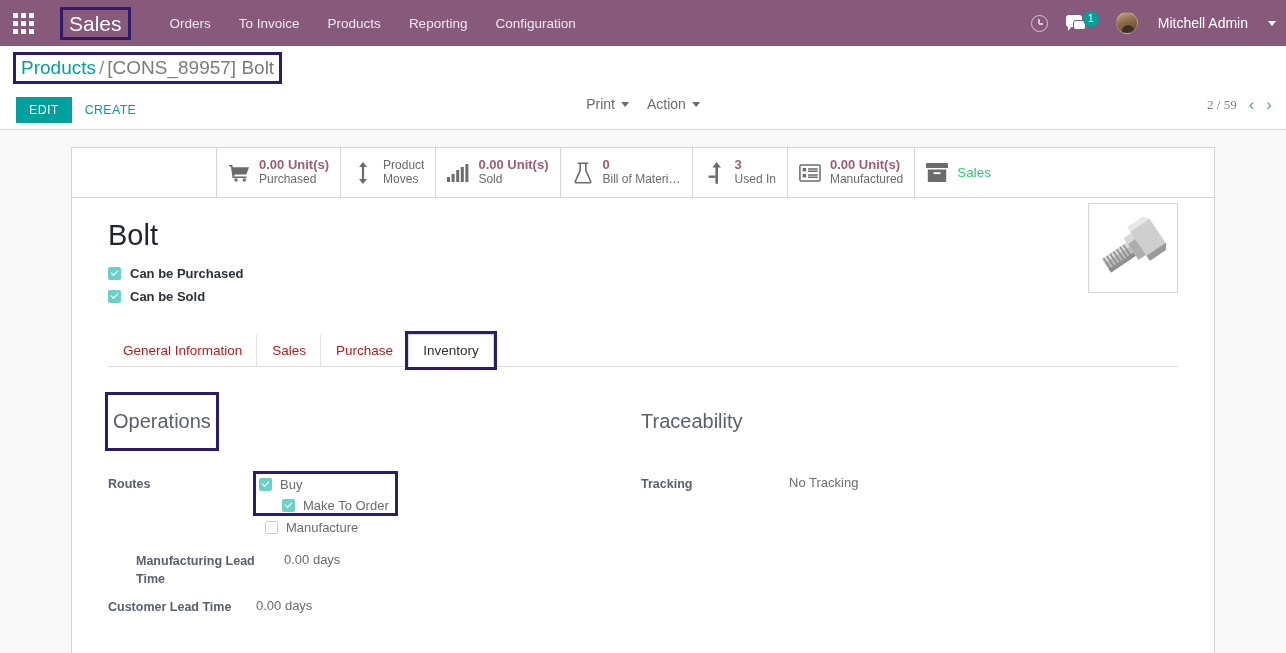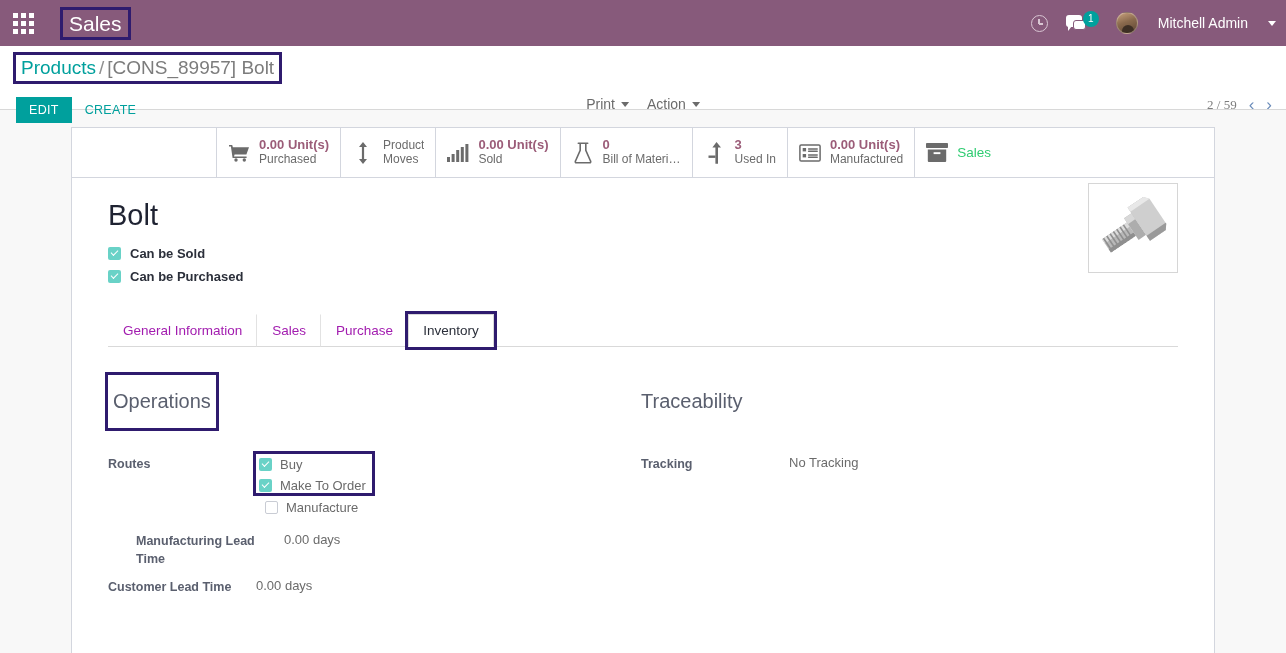--- a/index.html
+++ b/index.html
@@ -126,21 +126,21 @@
     border-top: 5px solid #ffffff;
   }
   .caret-down.dark { border-top-color: #6b6b6b; }
 
   
   .control-panel {
     background: #ffffff;
     border-bottom: 1px solid #d8d8d8;
     padding: 9px 16px 10px 16px;
     position: relative;
-    height: 64px;
+    height: 84px;
   }
   .breadcrumb-wrap { display: inline-block; }
   .breadcrumb {
     display: inline-block;
     font-size: 19px;
     padding: 2px 5px;
     white-space: nowrap;
   }
   .bc-link { color: #00A09D; cursor: pointer; }
   .bc-sep { color: #8f8f8f; padding: 0 3px; }
@@ -262,21 +262,21 @@
   
   .tabs {
     margin: 30px 36px 0 36px;
     display: flex;
     border-bottom: 1px solid #d9d9d9;
     position: relative;
   }
   .tab {
     padding: 8px 14px;
     font-size: 13.5px;
-    color: #a21caf;
+    color: #b91c1c;
     cursor: pointer;
     border: 1px solid transparent;
     margin-bottom: -1px;
     background: transparent;
     white-space: nowrap;
   }
   .tab.sepr { border-right: 1px solid #e2e2e2; }
   .tab.active {
     color: #2b2f3a;
     background: #ffffff;
@@ -300,21 +300,21 @@
   .section-h-wrap { margin-bottom: 6px; }
   .frow { display: flex; align-items: flex-start; margin-bottom: 9px; }
   .flabel {
     width: 148px; flex: 0 0 148px;
     font-size: 12.5px; font-weight: bold; color: #5a5f6e;
     line-height: 1.45; padding-top: 1px;
   }
   .fvalue { font-size: 13px; color: #6b6b6b; line-height: 1.45; }
   .routes-box { display: inline-block; padding: 3px 6px 0 3px; }
   .route-row { display: flex; align-items: center; gap: 8px; margin-bottom: 6px; }
-  .route-row:last-child { margin-bottom: 0; }
+  .route-row:last-child { margin-bottom: 0; margin-left: 23px; }
   .route-label { font-size: 13px; color: #6b6b6b; }
   .routes-outer { display: flex; flex-direction: column; }
   .route-extra { margin-top: 7px; margin-left: 9px; display: flex; align-items: center; gap: 8px; }
 
   .logistics { padding: 30px 36px 0 36px; }
   .svg-ic { display: block; }
 </style>
 </head>
 <body>
 
@@ -330,20 +330,27 @@
         <i></i>
         <i></i>
         <i></i>
     </span>
   </div>
 
   <div class="brand-wrap">
     <div class="brand hl-box">Sales</div>
   </div>
 
+  <div class="nav-links">
+    <span class="nav-link">Orders</span>
+    <span class="nav-link">To Invoice</span>
+    <span class="nav-link">Products</span>
+    <span class="nav-link">Reporting</span>
+    <span class="nav-link">Configuration</span>
+  </div>
 
   <div class="nav-right">
     <span class="icon-clock"></span>
     <span class="msg-wrap">
       <span class="msg-bubble"></span>
       <span class="msg-bubble2"></span>
       <span class="msg-badge">1</span>
     </span>
     <span class="user-wrap">
       <span class="avatar"></span>
@@ -482,25 +489,25 @@
         </span>
         <span class="stat-active">Sales</span>
       </div>
     </div>
 
     <div class="prod-body">
       <div class="prod-title">Bolt</div>
 
       <div class="chk-row">
         <span class="chk on"></span>
-        <span class="chk-label-bold">Can be Sold</span>
+        <span class="chk-label-bold">Can be Purchased</span>
       </div>
       <div class="chk-row">
         <span class="chk on"></span>
-        <span class="chk-label-bold">Can be Purchased</span>
+        <span class="chk-label-bold">Can be Sold</span>
       </div>
 
       <div class="prod-img">
         <svg width="88" height="88" viewBox="0 0 88 88">
           <rect width="88" height="88" fill="#ffffff"></rect>
           <g transform="rotate(-34 44 44)">
             <rect x="12" y="36" width="30" height="16" fill="#b9b9b9"></rect>
             <rect x="12" y="36" width="30" height="5" fill="#dcdcdc"></rect>
             <rect x="12" y="48" width="30" height="4" fill="#8f8f8f"></rect>
             <g fill="#8f8f8f">

